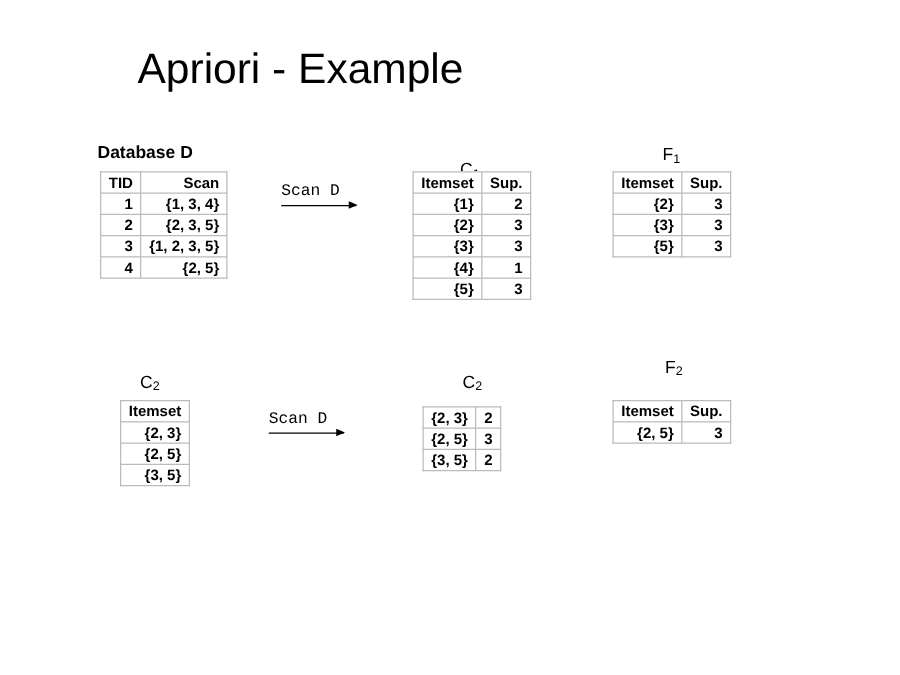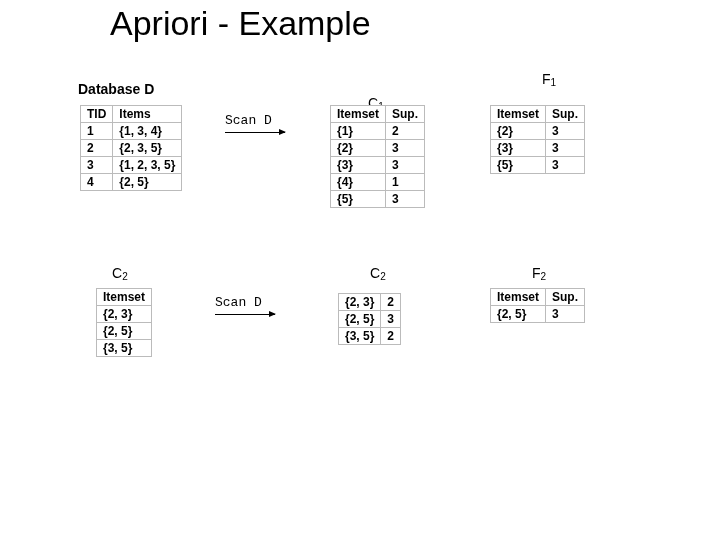--- a/index.html
+++ b/index.html
@@ -9,21 +9,21 @@
     width: 720px;
     height: 540px;
     background: #fff;
     font-family: Arial, Helvetica, sans-serif;
     color: #000;
     font-size: 13px;
   }
   .title {
     font-size: 34px;
     font-weight: normal;
-    padding-top: 4px;
+    padding-top: 36px;
     padding-left: 110px;
   }
   .stage {
     position: relative;
     width: 100%;
     height: 480px;
   }
   .label {
     position: absolute;
     font-size: 14px;
@@ -53,43 +53,43 @@
     border-bottom: 3.5px solid transparent;
   }
   table {
     position: absolute;
     border-collapse: collapse;
     background: #fff;
   }
   th, td {
     border: 1px solid #bbb;
     padding: 1px 6px;
-    text-align: left;
+    text-align: right;
     font-size: 12px;
     font-weight: bold;
     white-space: nowrap;
   }
   th { background: #fff; }
 </style>
 </head>
 <body>
 
 <div class="title">Apriori - Example</div>
 
 <div class="stage">
 
   <div class="label" style="left:78px; top:38px;font-weight:bold;">Database D</div>
   <div class="label" style="left:368px; top:24px;margin-top:28px;"><span>C</span><sub>1</sub></div>
-  <div class="label" style="left:530px; top:28px;margin-left:12px;"><span>F</span><sub>1</sub></div>
+  <div class="label" style="left:530px; top:40px;"><span>F</span><sub>1</sub></div>
 
   <table style="left:80px; top:62px;">
     <tbody>
         <tr>
           <th>TID</th>
-          <th>Items</th>
+          <th>Scan</th>
         </tr>
     <tr>
           <td>1</td>
           <td>{1, 3, 4}</td>
         </tr>
     <tr>
           <td>2</td>
           <td>{2, 3, 5}</td>
         </tr>
     <tr>
@@ -153,21 +153,21 @@
         </tr>
     <tr>
           <td>{5}</td>
           <td>3</td>
         </tr>
   </tbody>
     </table>
 
   <div class="label" style="left:112px; top:222px;"><span>C</span><sub>2</sub></div>
   <div class="label" style="left:370px; top:222px;"><span>C</span><sub>2</sub></div>
-  <div class="label" style="left:532px; top:222px;"><span>F</span><sub>2</sub></div>
+  <div class="label" style="left:532px; top:210px;"><span>F</span><sub>2</sub></div>
 
   <table style="left:96px; top:245px;">
     <tbody>
         <tr>
           <th>Itemset</th>
         </tr>
     <tr>
           <td>{2, 3}</td>
         </tr>
     <tr>

